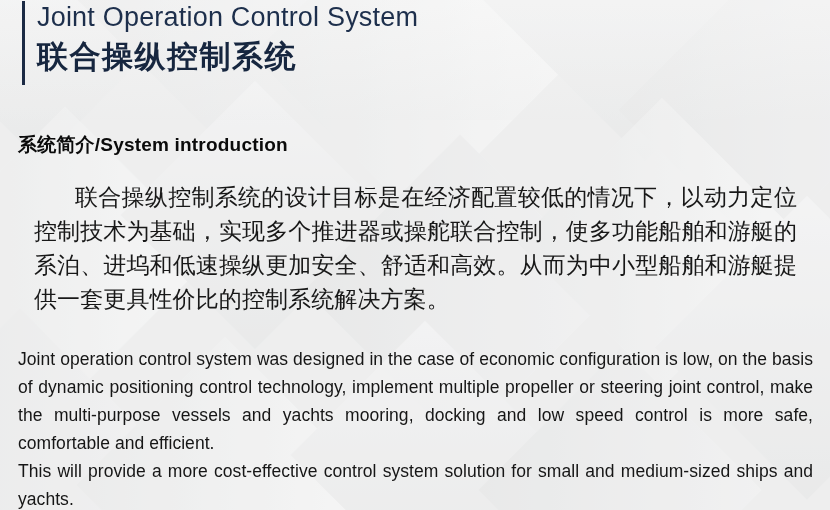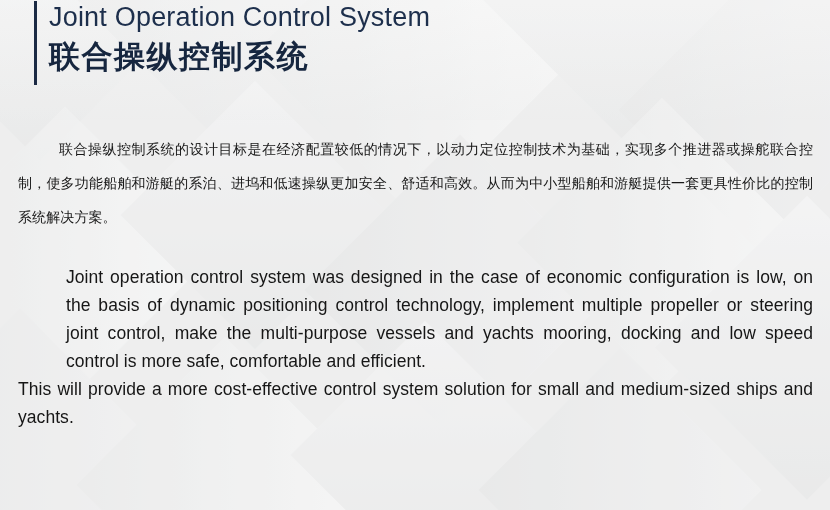--- a/index.html
+++ b/index.html
@@ -28,21 +28,21 @@
     position: absolute;
     inset: 0;
     overflow: hidden;
     pointer-events: none;
   }
   #bg svg { display: block; width: 830px; height: 510px; }
 
   
   .header {
     position: absolute;
-    left: 12px; top: 0;
+    left: 0; top: 0;
     width: 810px;
     height: 92px;
   }
   .accent-bar {
     position: absolute;
     left: 22px;
     top: 1px;
     width: 3px;
     height: 84px;
     background: #1b2a44;
@@ -82,41 +82,41 @@
   .section-heading {
     font-size: 19px;
     line-height: 26px;
     font-weight: 700;
     color: #0b0b0b;
     letter-spacing: 0.2px;
     margin: 0 0 22px 0;
   }
 
   .para-zh {
-    margin: 0;
-    font-size: 14px;
+    margin: 16px;
+    font-size: 23px;
     line-height: 34px;
     color: #181818;
     text-align: justify;
     text-justify: inter-character;
     text-indent: 41px;
     letter-spacing: 0.1px;
     font-weight: 500;
     font-family: "DejaVu Sans", "Liberation Sans", sans-serif;
   }
 
   .para-en {
     margin: 0;
     font-size: 17.5px;
     line-height: 28px;
     color: #161616;
     text-align: justify;
     letter-spacing: 0.05px;
   }
-  .para-en.first { margin-top: 29px; margin-left: 48px; }
+  .para-en.first { margin-top: 29px; }
   .para-en.second { margin-top: 0px; text-align: justify; }
 </style>
 </head>
 <body>
 
 <div id="page">
 
   <div id="bg">
     <svg viewBox="0 0 830 510" xmlns="http://www.w3.org/2000/svg" aria-hidden="true">
       <defs>
@@ -169,20 +169,21 @@
   </div>
 
   <div class="header">
     <div class="accent-bar"></div>
     <div class="title-en">Joint Operation Control System</div>
     <div class="title-zh">联合操纵控制系统</div>
   </div>
 
   <div class="content">
 
+    <div class="section-heading">系统简介/System introduction</div>
 
     <p class="para-zh">联合操纵控制系统的设计目标是在经济配置较低的情况下，以动力定位控制技术为基础，实现多个推进器或操舵联合控制，使多功能船舶和游艇的系泊、进坞和低速操纵更加安全、舒适和高效。从而为中小型船舶和游艇提供一套更具性价比的控制系统解决方案。</p>
 
     <p class="para-en first">Joint operation control system was designed in the case of economic configuration is low, on the basis of dynamic positioning control technology, implement multiple propeller or steering joint control, make the multi-purpose vessels and yachts mooring, docking and low speed control is more safe, comfortable and efficient.</p>
 
     <p class="para-en second">This will provide a more cost-effective control system solution for small and medium-sized ships and yachts.</p>
 
   </div>
 
 </div>

